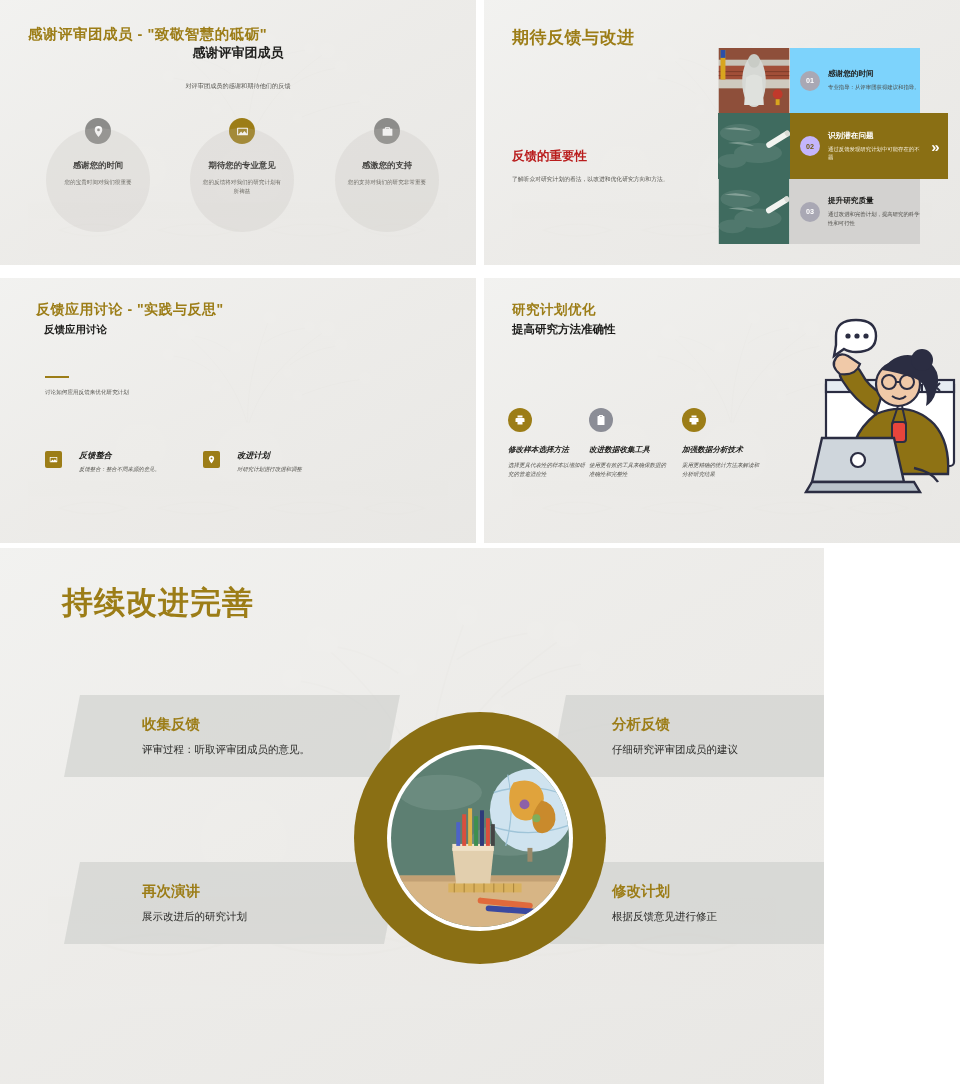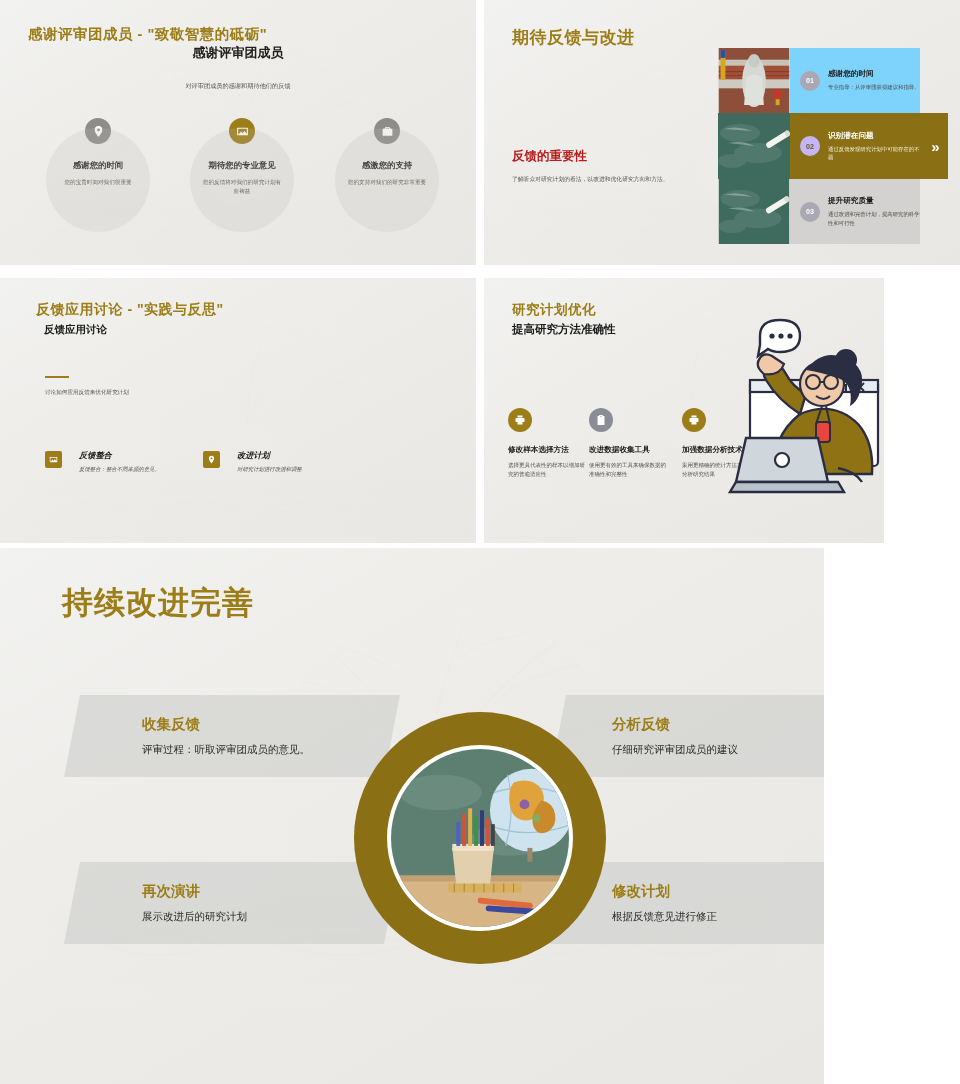--- a/index.html
+++ b/index.html
@@ -124,24 +124,24 @@
     width: 17px; height: 17px; border-radius: 2px; background: #9c7d17;
     display: flex; align-items: center; justify-content: center;
     position: absolute; left: 0; top: 1px;
   }
   .sq-icon svg { width: 9px; height: 9px; fill: #ffffff; }
   .s3-tx { padding-left: 34px; font-style: italic; }
   .s3-tx .t { font-size: 8.2px; font-weight: bold; color: #1d1d1b; }
   .s3-tx .d { font-size: 5.4px; color: #55544f; margin-top: 5px; }
 
   
-  #slide4 { left: 484px; top: 278px; width: 400px; height: 265px; }
+  #slide4 { left: 484px; top: 278px; width: 476px; height: 265px; }
   #slide4 .acc-title { left: 28px; top: 23px; font-size: 13.5px; }
   #s4-sub { position: absolute; left: 28px; top: 44px; font-size: 11.5px; font-weight: bold; color: #1d1d1b; }
-  .s4-col { position: absolute; top: 130px; width: 82px; }
+  .s4-col { position: absolute; top: 130px; width: 82px; font-style: italic; }
   .s4-col.k1 { left: 24px; }
   .s4-col.k2 { left: 105px; }
   .s4-col.k3 { left: 198px; }
   .s4-icon {
     width: 24px; height: 24px; border-radius: 50%;
     display: flex; align-items: center; justify-content: center; margin-bottom: 13px;
   }
   .s4-icon.gold { background: #9c7d17; }
   .s4-icon.slate { background: #8b8d96; }
   .s4-icon svg { width: 12px; height: 12px; fill: #ffffff; }

